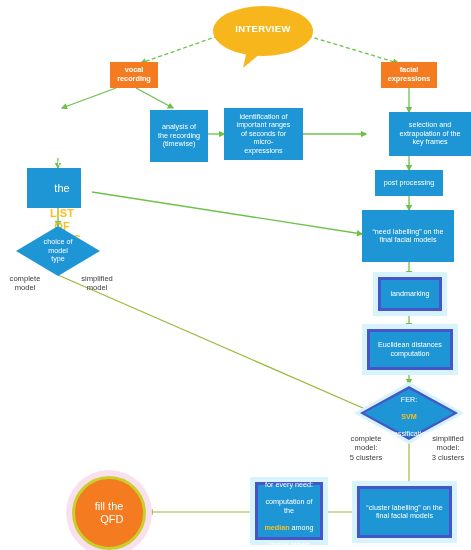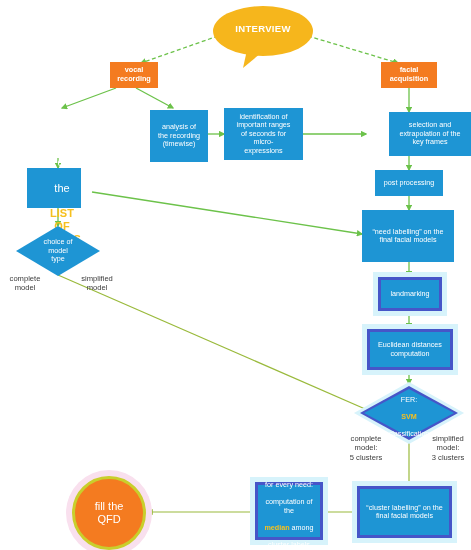--- a/index.html
+++ b/index.html
@@ -112,21 +112,21 @@
     position: absolute;
     border-radius: 50%;
     background: #f47b20;
     box-shadow: 0 0 0 6px #f9e0ee;
     border: 3px solid #c9cf2c;
     box-sizing: border-box;
     display: flex;
     align-items: center;
     justify-content: center;
     color: #ffffff;
-    text-align: center;
+    text-align: right;
     line-height: 1.2;
     white-space: pre-line;
     z-index: 5;
   }
 </style>
 </head>
 <body>
 
 <div id="canvas">
 
@@ -193,21 +193,21 @@
     <div class="btext" style="font-size:9.5px;">INTERVIEW</div>
   </div>
 
   <div class="node box-orange" style="left:110px; top:62px; width:48px; height:26px; font-size:7.3px;">
     <span class="txt">vocal
 recording</span>
   </div>
 
   <div class="node box-orange" style="left:381px; top:62px; width:56px; height:26px; font-size:7.3px;">
     <span class="txt">facial
-acquisition</span>
+expressions</span>
   </div>
 
 
   <div class="node box-blue" style="left:150px; top:110px; width:58px; height:52px; font-size:7.2px;">
     <span class="txt">analysis of
 the recording
 (timewise)</span>
   </div>
 
   <div class="node box-blue" style="left:224px; top:108px; width:79px; height:52px; font-size:7.2px;">

